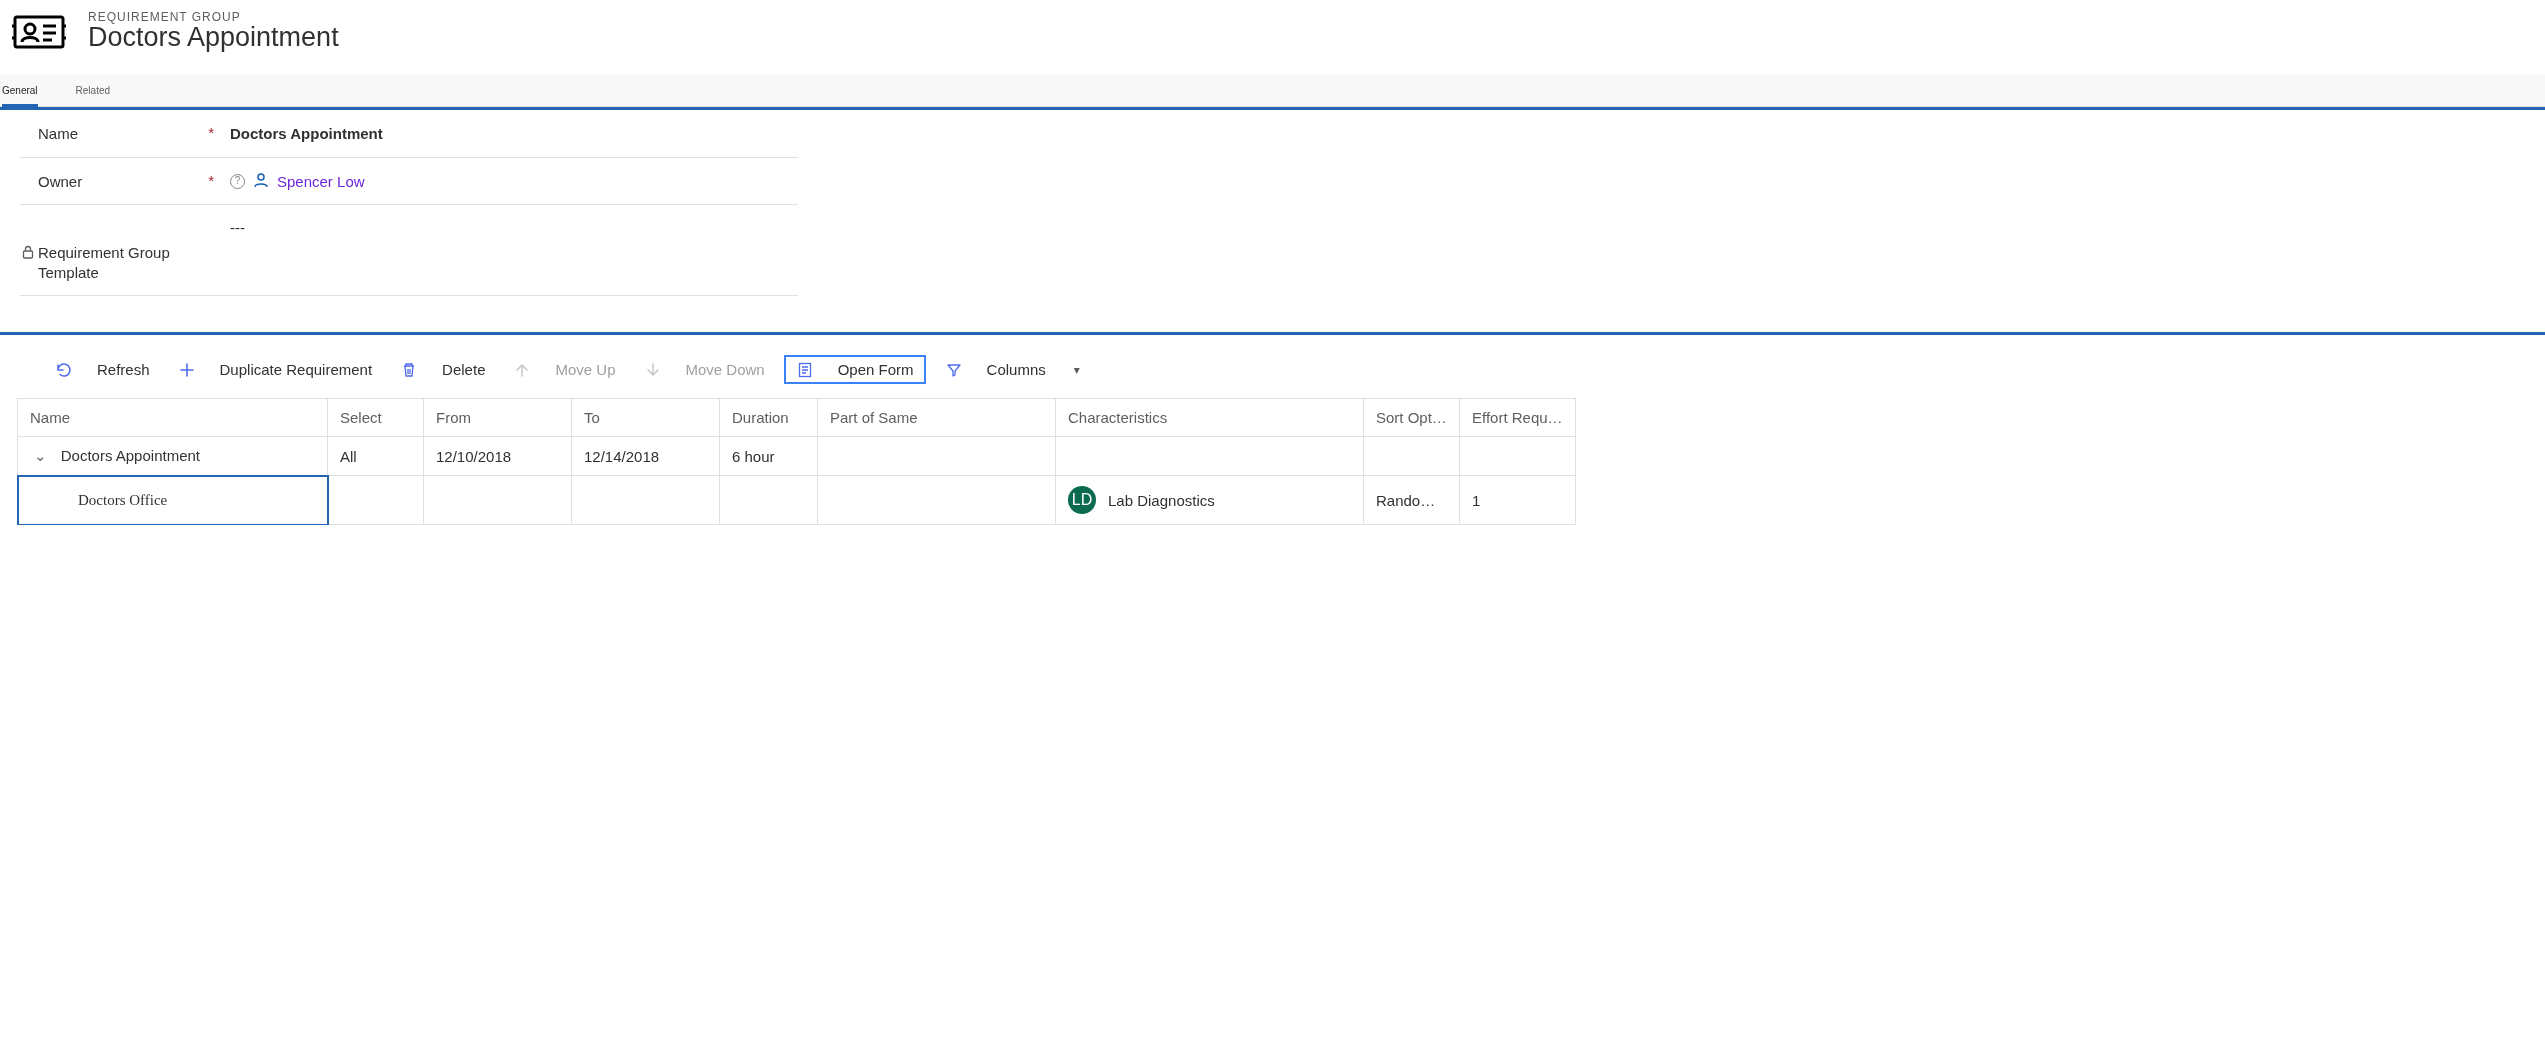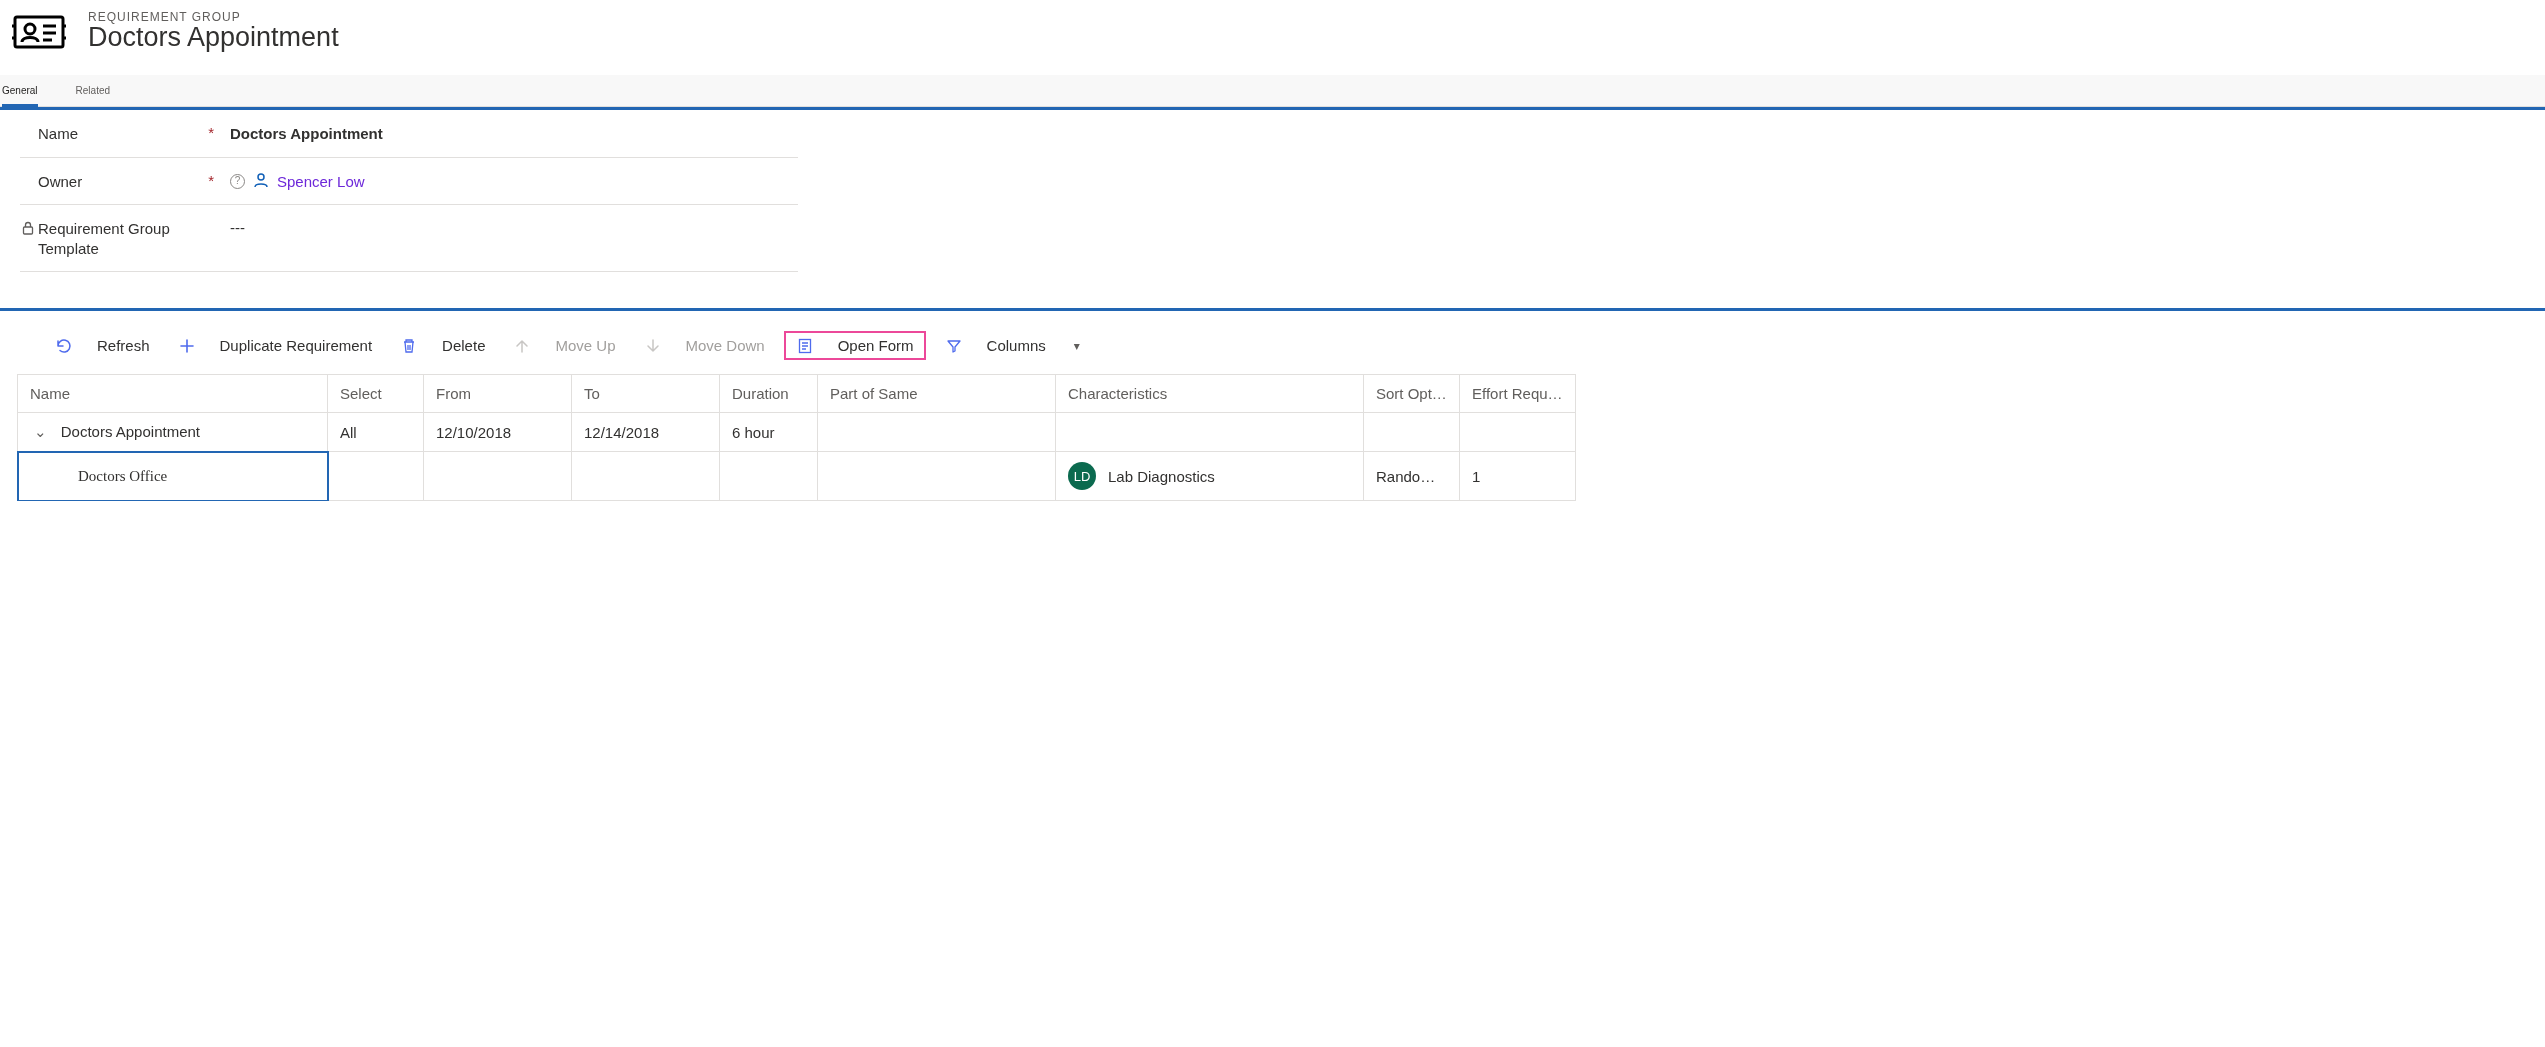--- a/index.html
+++ b/index.html
@@ -135,21 +135,21 @@
     align-items: center;
     gap: 24px;
     padding: 4px 8px;
     cursor: pointer;
     color: #323130;
     border: 1px solid transparent;
   }
   .tb-btn .ico { color: #4f6bed; width: 18px; display: inline-flex; justify-content: center; }
   .tb-btn.disabled { color: #a19f9d; cursor: default; }
   .tb-btn.disabled .ico { color: #c8c6c4; }
-  .tb-btn.boxed { border: 2px solid #ec4899; padding: 4px 10px; }
+  .tb-btn.boxed { border: 2px solid #3b82f6; padding: 4px 10px; }
   .tb-chevron { margin-left: 4px; color: #605e5c; font-size: 12px; }
 
   
   .grid {
     width: 1558px;
     border-collapse: collapse;
     margin-left: 17px;
     table-layout: fixed;
   }
   .grid th, .grid td {
@@ -184,21 +184,21 @@
   .grid tr.selected td:first-child {
     outline: 2px solid #2266b3;
     outline-offset: -1px;
     font-family: Liberation Serif, serif;
   }
   .badge-circle {
     width: 28px; height: 28px;
     border-radius: 50%;
     background: #0b6a4f;
     color: #fff;
-    font-size: 13px;
+    font-size: 16px;
     display: inline-flex;
     align-items: center;
     justify-content: center;
     margin-right: 12px;
     flex: 0 0 auto;
   }
   .char-cell-inner { display: flex; align-items: center; }
 </style>
 </head>
 <body>
@@ -249,21 +249,21 @@
         <svg width="16" height="16" viewBox="0 0 16 16" fill="none">
           <circle cx="8" cy="5" r="3" stroke="#1160b7" stroke-width="1.5"></circle>
           <path d="M2 15c0-4 12-4 12 0" stroke="#1160b7" stroke-width="1.5"></path>
         </svg>
       </span>
       <span class="lookup-link">Spencer Low</span>
     </div>
   </div>
 
   <div class="field-row" style="align-items:flex-start;">
-    <div class="field-label-wrap" style="position:relative;">
+    <div class="field-label-wrap" style="position:relative;margin-top:24px;">
       <span class="lock-slot">
         <svg width="12" height="14" viewBox="0 0 12 14" fill="none">
           <rect x="1.5" y="6" width="9" height="7" rx="1" stroke="#605e5c" stroke-width="1.3"></rect>
           <path d="M3.5 6 V4 a2.5 2.5 0 0 1 5 0 V6" stroke="#605e5c" stroke-width="1.3" fill="none"></path>
         </svg>
       </span>
       <span class="field-label" style="max-width:170px;">Requirement Group Template</span>
     </div>
     <div class="field-value">---</div>
   </div>

